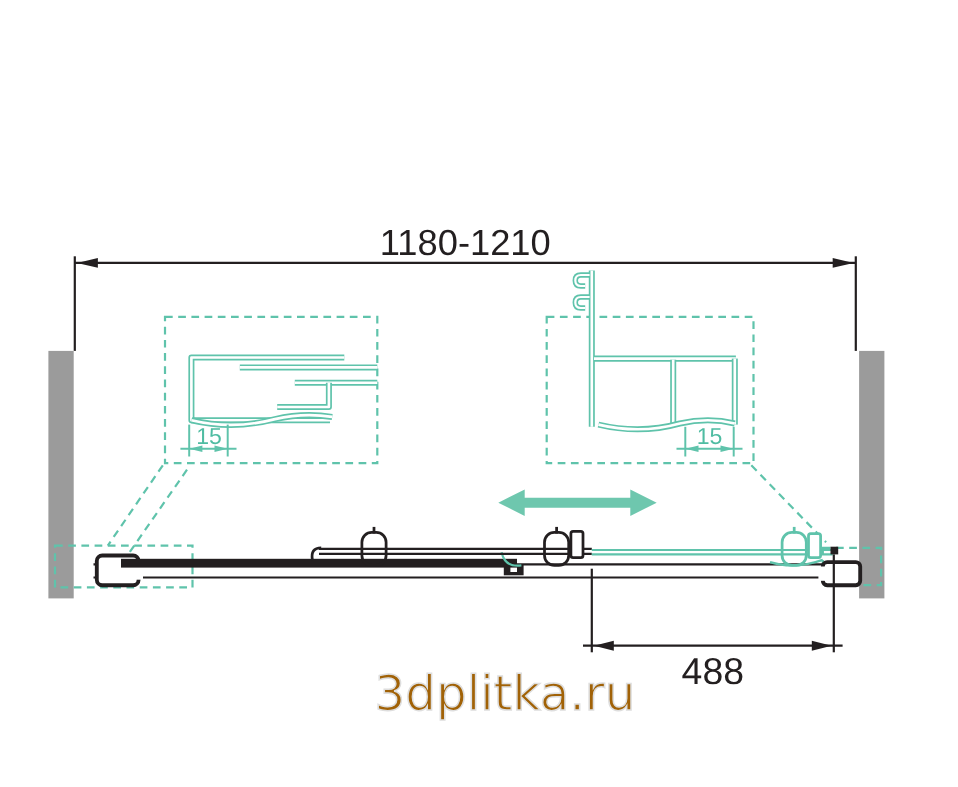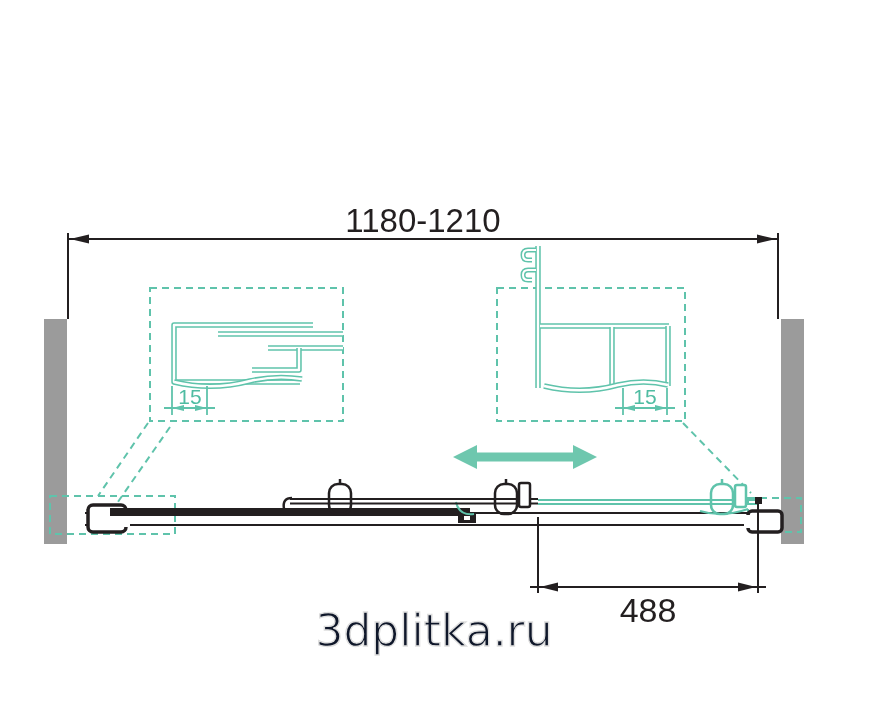--- a/index.html
+++ b/index.html
@@ -2,23 +2,23 @@
 <html><head>
 <meta charset="utf-8">
 <style>
   html,body{margin:0;padding:0;background:#fff;}
   .canvas{position:relative;width:871px;height:715px;background:#ffffff;overflow:hidden;
           font-family:"Liberation Sans", sans-serif;margin-top:36px;}
   svg text{font-family:"Liberation Sans", sans-serif;}
   .dim-text{fill:#231F20;}
   .teal-text{fill:#4FBCA2;}
   .watermark{
-    position:absolute;left:314px;top:569px;width:240px;text-align:center;
+    position:absolute;left:339px;top:569px;width:240px;text-align:center;
     font-family:"DejaVu Sans", sans-serif;font-size:44px;font-weight:400;
-    color:#0f172a;-webkit-text-stroke:1.4px #DEDEDE;letter-spacing:0px;
+    color:#a16207;-webkit-text-stroke:1.4px #DEDEDE;letter-spacing:0px;
     user-select:none;pointer-events:none;
   }
 </style>
 </head>
 <body>
 
 <div class="canvas">
 <svg width="871" height="715" viewBox="0 0 871 715">
 
   <g>

